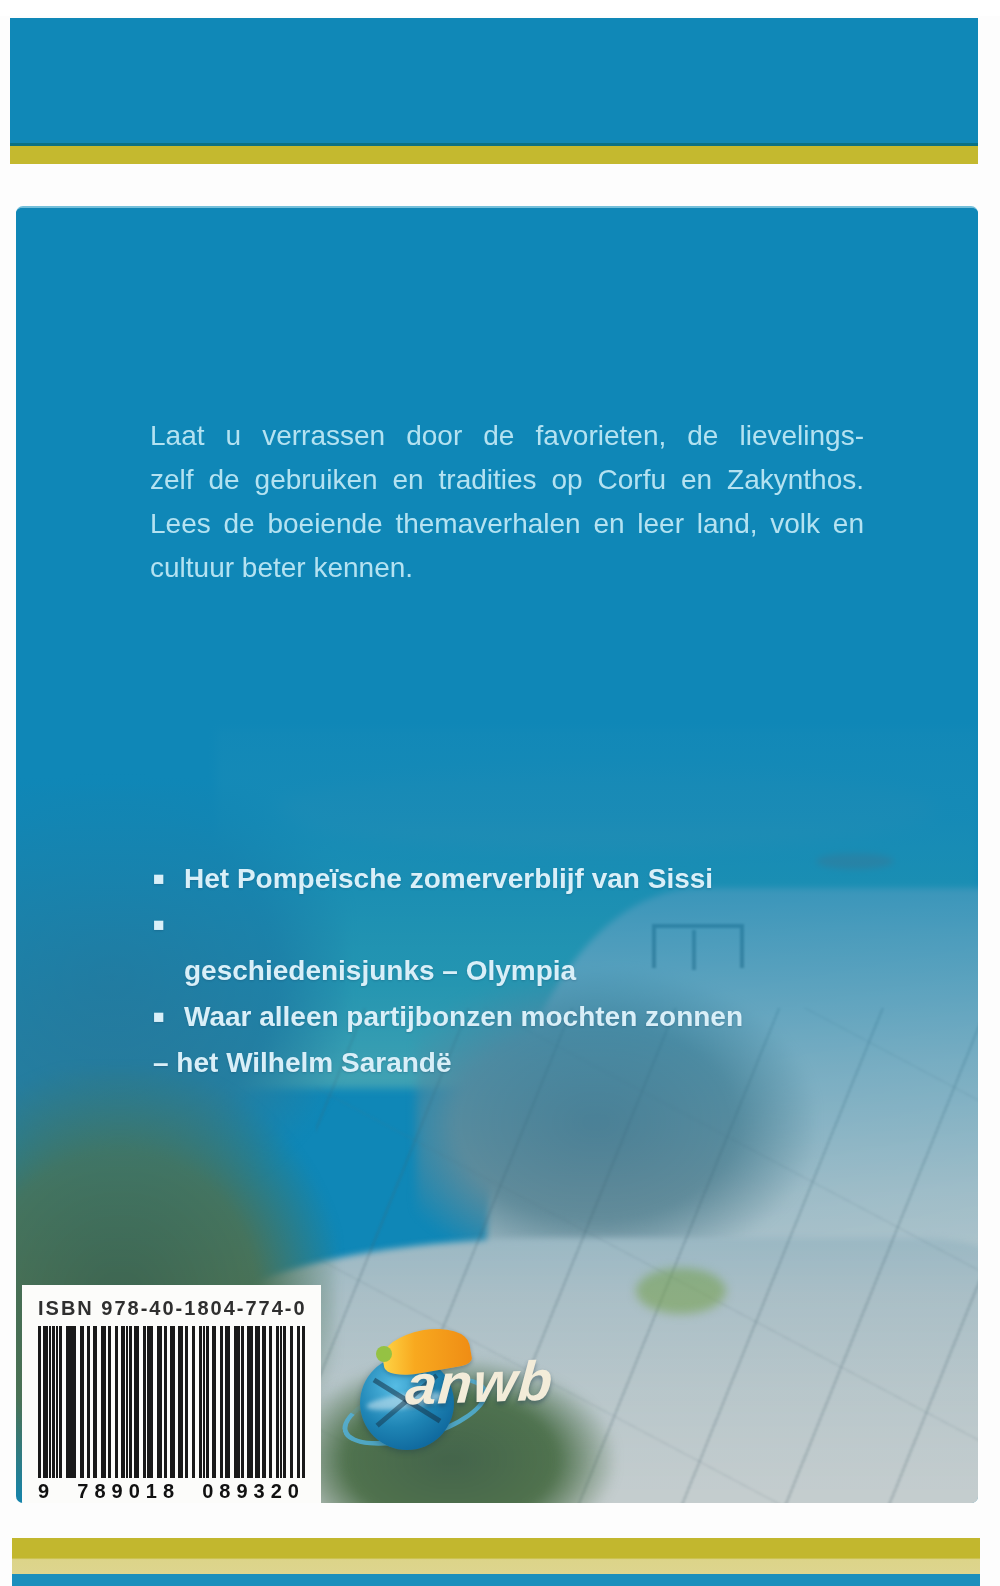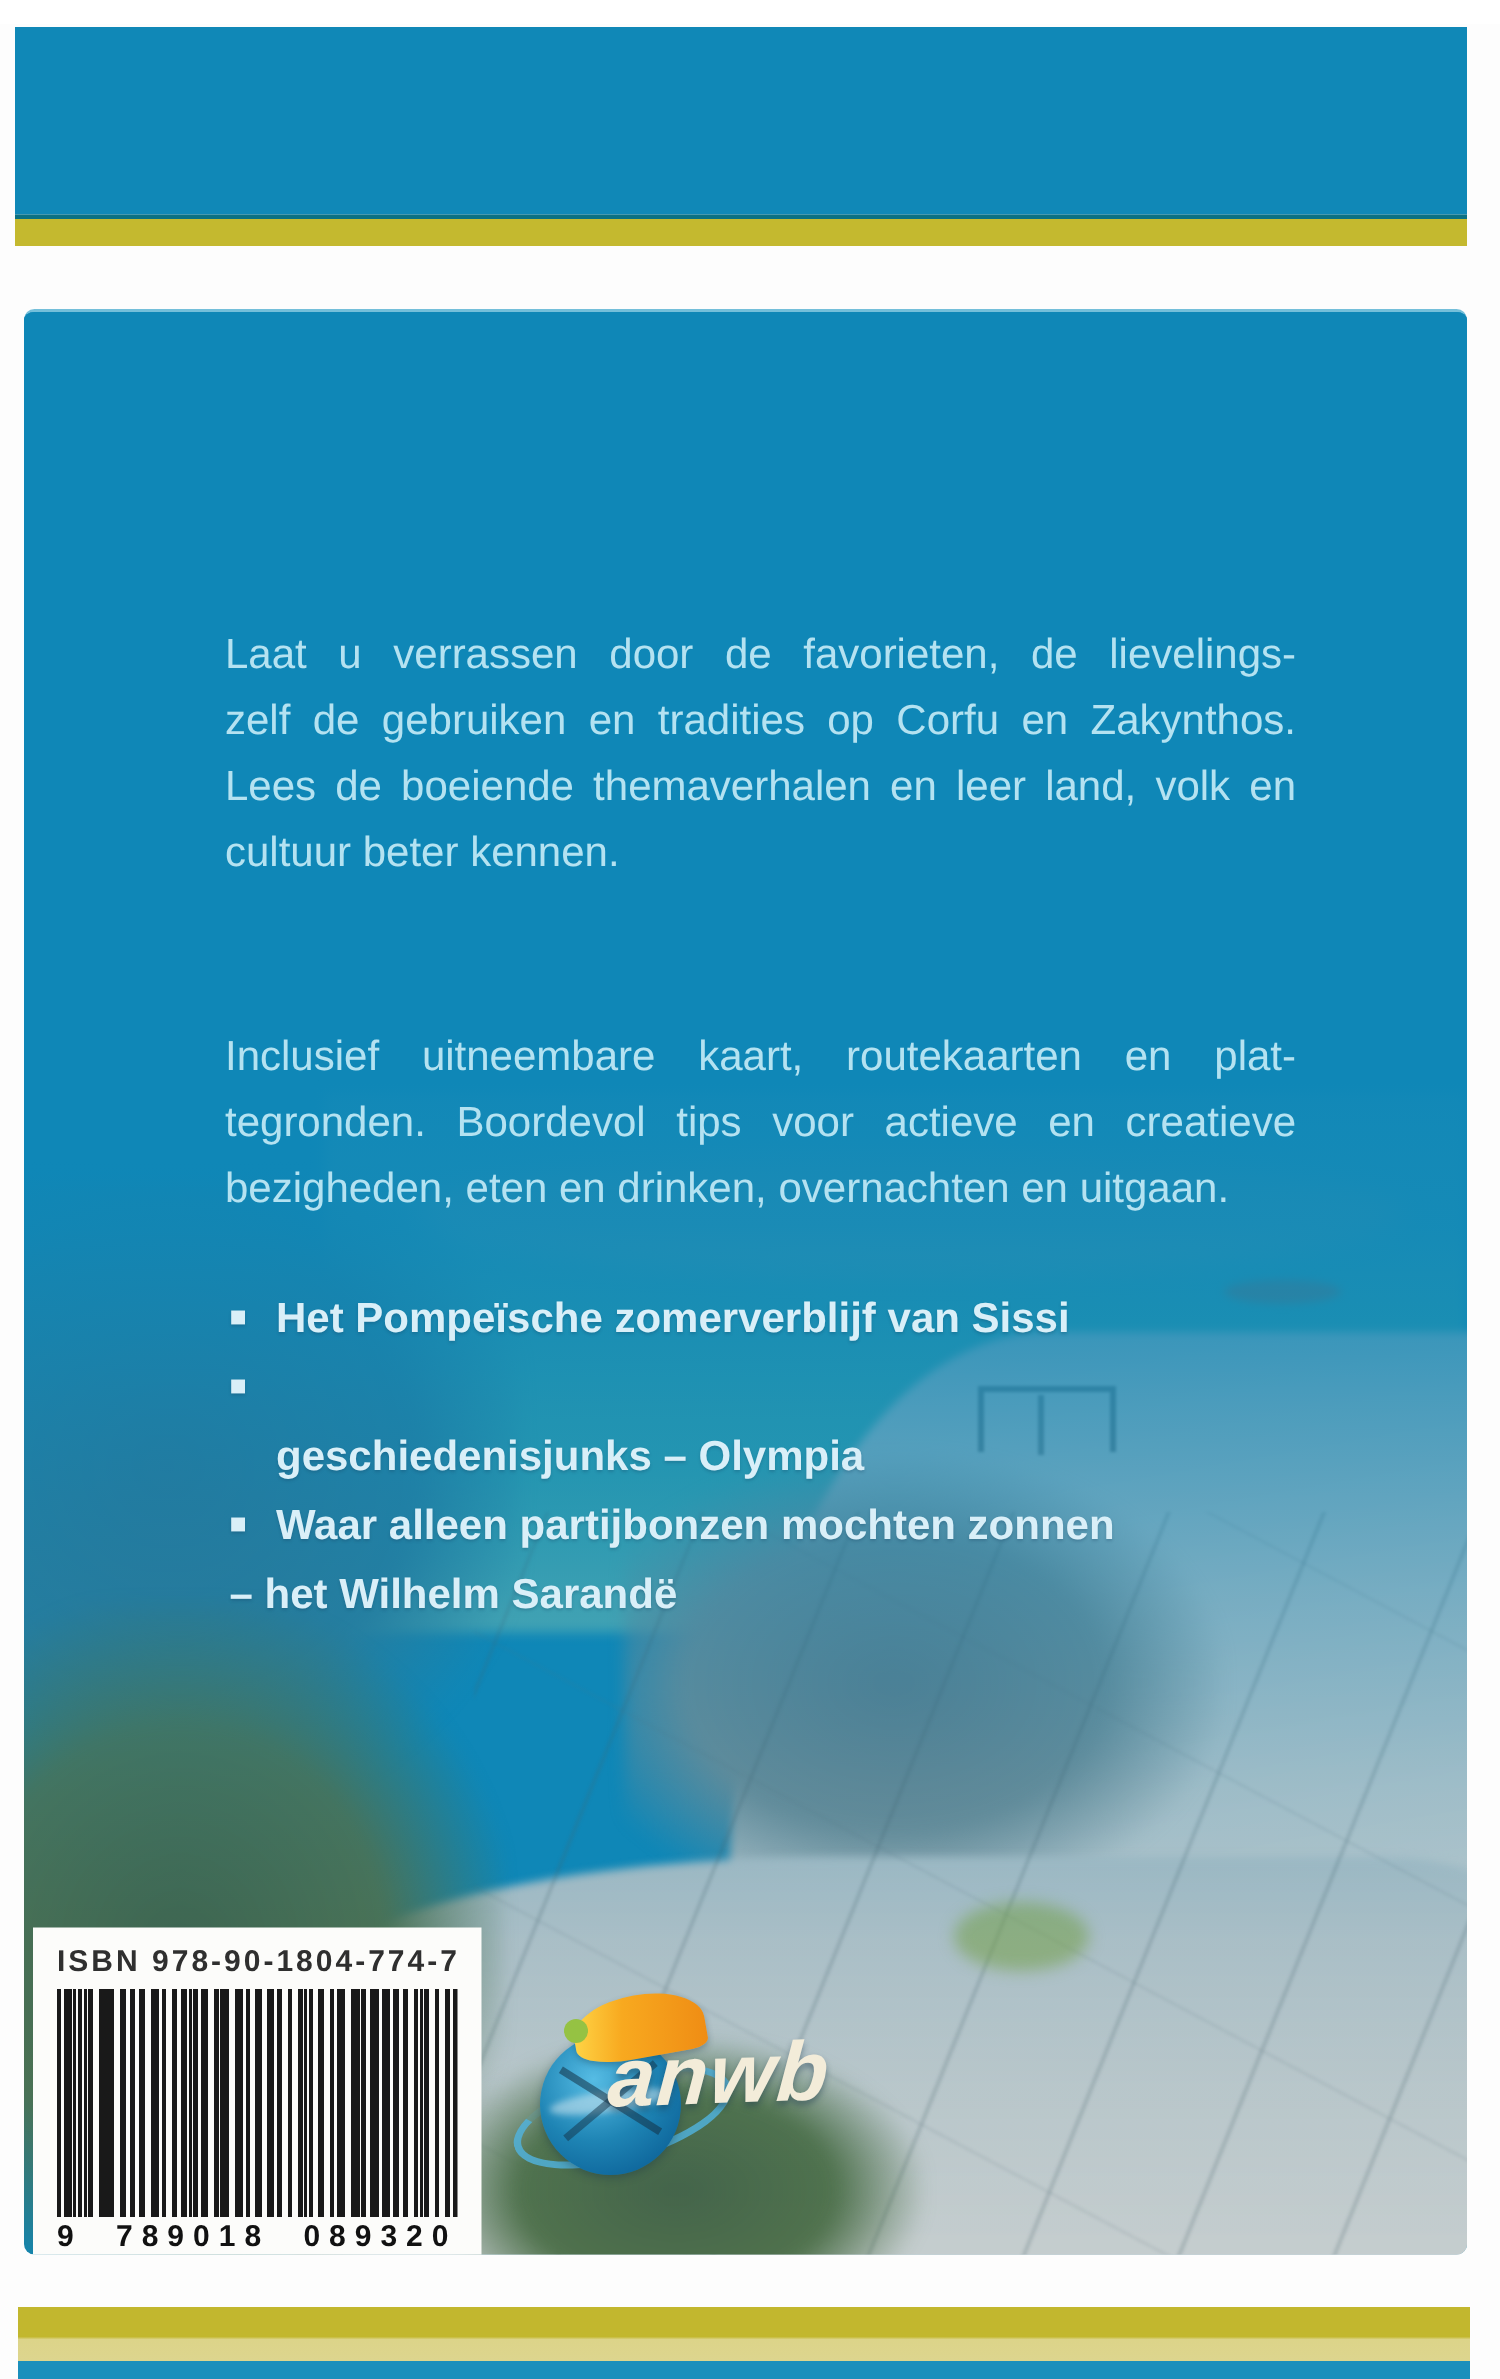--- a/index.html
+++ b/index.html
@@ -153,25 +153,20 @@
     <div class="ph ph-pier-leg"></div>
     <div class="tint"></div>
 
     <div class="copy p1">
       <div class="pline">Laat u verrassen door de favorieten, de lievelings-</div>
       <div class="pline">zelf de gebruiken en tradities op Corfu en Zakynthos.</div>
       <div class="pline">Lees de boeiende themaverhalen en leer land, volk en</div>
       <div class="pline pline-last">cultuur beter kennen.</div>
     </div>
 
-    <div class="copy p2">
-      <div class="pline">Inclusief uitneembare kaart, routekaarten en plat-</div>
-      <div class="pline">tegronden. Boordevol tips voor actieve en creatieve</div>
-      <div class="pline pline-last">bezigheden, eten en drinken, overnachten en uitgaan.</div>
-    </div>
 
     <div class="bullets">
       <div class="brow">
         <span class="bmark">■</span>
         <span>Het Pompeïsche zomerverblijf van Sissi</span>
       </div>
       <div class="brow">
         <span class="bmark">■</span>
       </div>
       <div class="brow">
@@ -181,21 +176,21 @@
       <div class="brow">
         <span class="bmark">■</span>
         <span>Waar alleen partijbonzen mochten zonnen</span>
       </div>
       <div class="brow">
         <span>– het Wilhelm Sarandë</span>
       </div>
     </div>
 
     <div class="barcode-box">
-      <div class="isbn">ISBN 978-90-1804-774-7</div>
+      <div class="isbn">ISBN 978-40-1804-774-0</div>
       <div class="bars"></div>
       <div class="digits">
         <span>9</span>
         <span>789018</span>
         <span>089320</span>
       </div>
     </div>
 
     <div class="logo">
       <div class="orbit"></div>

